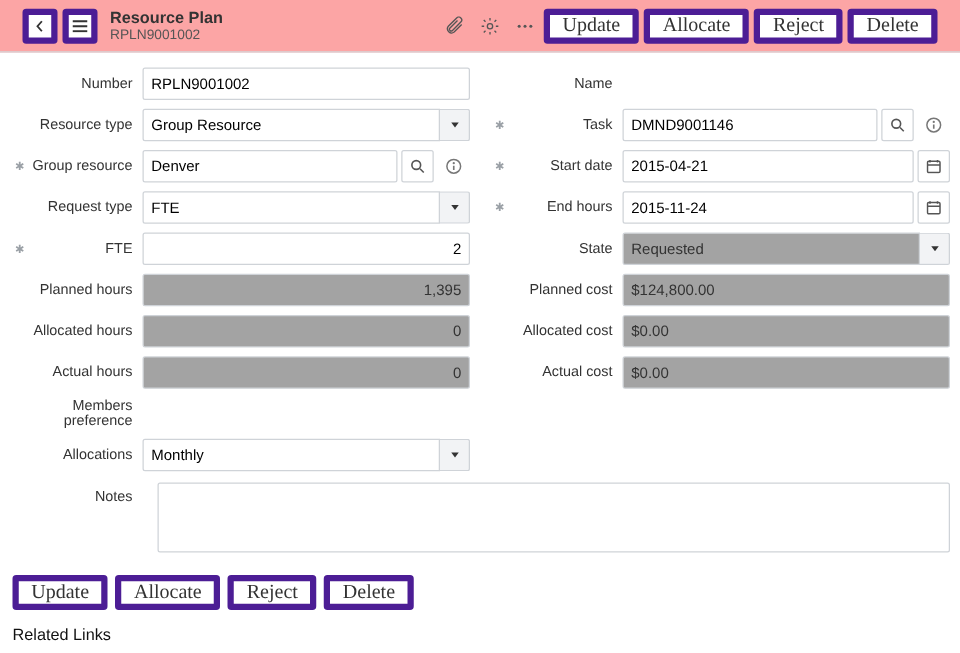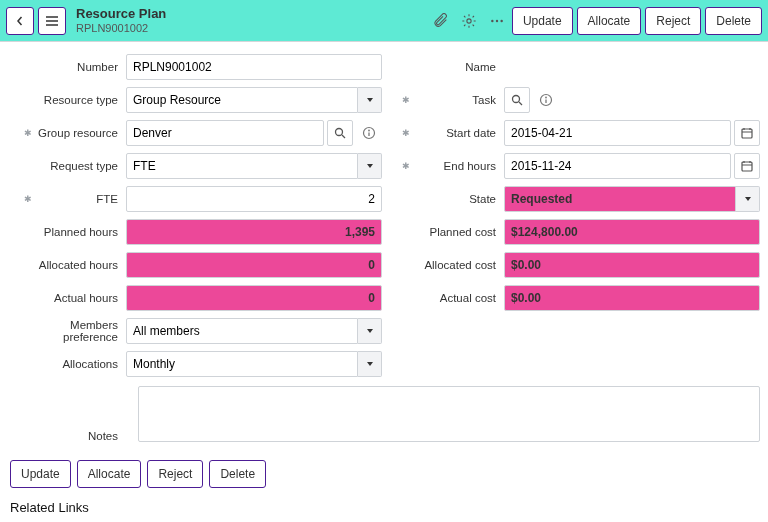--- a/index.html
+++ b/index.html
@@ -1,58 +1,59 @@
 <!DOCTYPE html>
 <html><head>
 <meta charset="utf-8">
 <style>
   * { box-sizing: border-box; }
   html, body { margin:0; padding:0; font-family: "Helvetica Neue", Arial, sans-serif; font-size:12px; color:#333; background:#fff; width:768px; }
   .header {
-    display:flex; align-items:center; height:42px; background:#5eead4; border-bottom:1px solid #d4d6d9; padding:0 6px;
+    display:flex; align-items:center; height:42px; background:#fca5a5; border-bottom:1px solid #d4d6d9; padding:0 18px;
   }
   .hbtn {
-    height:28px; min-width:28px; padding:0 10px; background:#fff; border:1px solid #4c1d95; border-radius:3px;
-    display:inline-flex; align-items:center; justify-content:center; font-size:12px; color:#333; cursor:pointer;
+    height:28px; min-width:28px; padding:0 10px; background:#fff; border:5px solid #4c1d95; border-radius:3px;
+    display:inline-flex; align-items:center; justify-content:center; font-size:16px; color:#333; cursor:pointer;
     margin-left:4px;
+    font-family:Liberation Serif, serif;
   }
   .header .iconbtn { width:28px; padding:0; margin-right:4px; margin-left:0;}
   .header .titleblock { display:flex; flex-direction:column; line-height:1.15; margin-left:6px; flex:0 0 auto;}
   .header .t1 { font-weight:600; font-size:13px; }
   .header .t2 { font-size:11px; color:#555;}
   .header .spacer { flex:1; }
   .header .icon-ghost { width:22px; height:28px; display:inline-flex; align-items:center; justify-content:center; cursor:pointer; color:#555; margin-left:6px;}
   svg { display:block; }
 
-  .formarea { padding:10px 8px 4px 20px; }
+  .formarea { padding:10px 8px 4px 8px; }
   .cols { display:flex; gap:16px; }
   .col { flex:1; }
   .row { display:flex; align-items:center; height:30px; margin-bottom:3px; }
   .lbl { width:106px; text-align:right; padding-right:8px; font-size:11.5px; color:#333; position:relative;}
   .req::before {
     content:"✱"; position:absolute; left:4px; top:50%; transform:translateY(-50%); color:#9aa0a6; font-size:9px;
   }
   .fieldwrap { flex:1; display:flex; gap:3px; align-items:center; }
   .inp, .sel, .ro {
     height:26px; border:1px solid #cfd3d8; border-radius:2px; padding:0 6px; font-size:12px; background:#fff; width:100%;
   }
-  .ro { background:#ec4899; display:flex; align-items:center;font-weight:bold; }
+  .ro { background:#a3a3a3; display:flex; align-items:center; }
   .ro.right, .inp.right { justify-content:flex-end; text-align:right; }
   .iconbox {
     width:26px; height:26px; border:1px solid #cfd3d8; border-radius:2px; display:flex; align-items:center; justify-content:center;
     background:#fff; cursor:pointer; flex:0 0 26px;
   }
   .iconbox.ghost { border:none; background:transparent; }
   .sel-caret {
     width:24px; height:26px; border:1px solid #cfd3d8; border-left:none; border-radius:0 2px 2px 0;
     display:flex; align-items:center; justify-content:center; background:#f2f3f5; cursor:pointer; flex:0 0 24px;
   }
   .selwrap { display:flex; width:100%; }
   .selwrap .inp { border-radius:2px 0 0 2px; }
-  .notes-row { display:flex; align-items:flex-end; margin-top:4px;gap:12px;}
+  .notes-row { display:flex; align-items:flex-start; margin-top:4px;gap:12px;}
   .notes-row .lbl { padding-top:6px;}
   .notes { flex:1; height:56px; border:1px solid #cfd3d8; border-radius:2px; padding:6px; font-size:12px; font-family:inherit; resize:none; }
 
   .footer-buttons { padding:14px 10px 8px 10px; display:flex; gap:6px;}
   .footer-buttons .hbtn { margin-left:0; }
 
   .related { padding:4px 10px 18px 10px; }
   .related h4 { margin:0 0 3px 0; font-size:13px; font-weight:400; color:#111;}
   .related a { display:block; color:#1a73c8; text-decoration:none; font-size:12px; line-height:1.5; cursor:pointer; width:fit-content;}
 </style>
@@ -182,30 +183,20 @@
 
       <div class="row">
         <div class="lbl">Actual hours</div>
         <div class="fieldwrap">
             <div class="ro right">0</div>
           </div>
       </div>
 
       <div class="row">
         <div class="lbl">Members preference</div>
-        <div class="fieldwrap">
-          <div class="selwrap">
-            <input class="inp" value="All members" style="">
-            <div class="sel-caret">
-                <svg width="8" height="8" viewBox="0 0 8 8">
-                  <path d="M1 2 L4 6 L7 2 Z" fill="#333"></path>
-                </svg>
-              </div>
-          </div>
-        </div>
       </div>
 
       <div class="row">
         <div class="lbl">Allocations</div>
         <div class="fieldwrap">
           <div class="selwrap">
             <input class="inp" value="Monthly" style="">
             <div class="sel-caret">
                 <svg width="8" height="8" viewBox="0 0 8 8">
                   <path d="M1 2 L4 6 L7 2 Z" fill="#333"></path>
@@ -219,20 +210,21 @@
 
     <div class="col">
 
       <div class="row">
         <div class="lbl">Name</div>
       </div>
 
       <div class="row">
         <div class="lbl req">Task</div>
         <div class="fieldwrap">
+          <input class="inp" value="DMND9001146" style="">
           <div class="iconbox">
               <svg width="12" height="12" viewBox="0 0 12 12">
                 <circle cx="5" cy="5" r="3.5" fill="none" stroke="#555" stroke-width="1.3"></circle>
                 <path d="M8 8 L11 11" stroke="#555" stroke-width="1.3"></path>
               </svg>
             </div>
           <div class="iconbox ghost">
               <svg width="14" height="14" viewBox="0 0 14 14">
                 <circle cx="7" cy="7" r="5.5" fill="none" stroke="#777" stroke-width="1.2"></circle>
                 <circle cx="7" cy="4.5" r="0.9" fill="#777"></circle>

